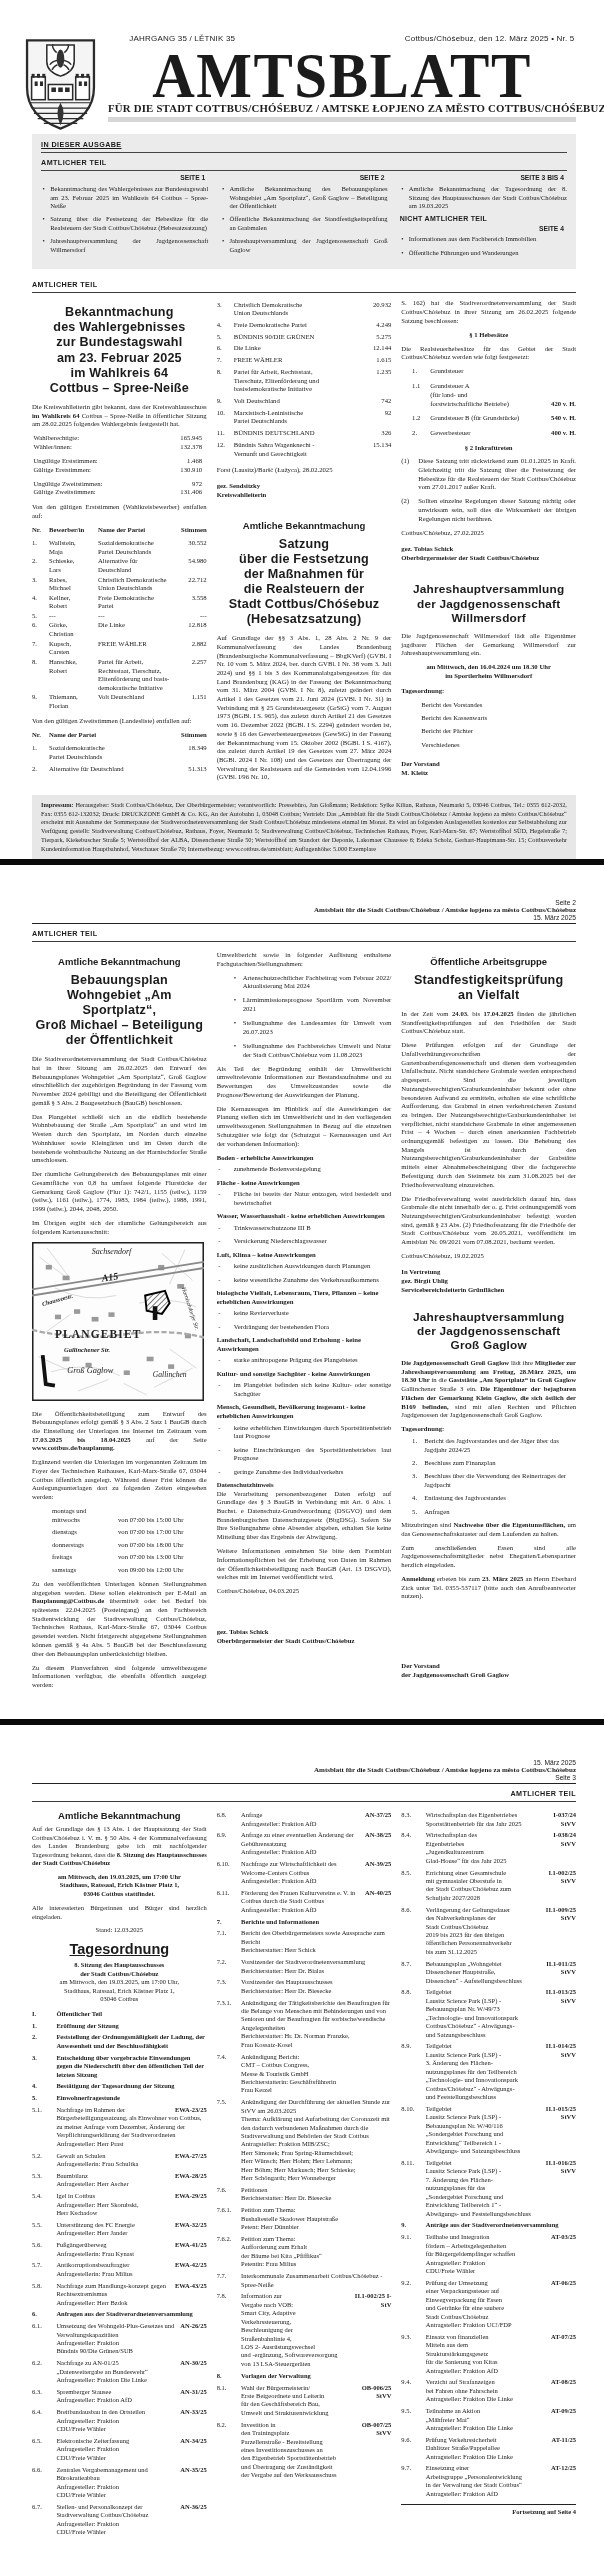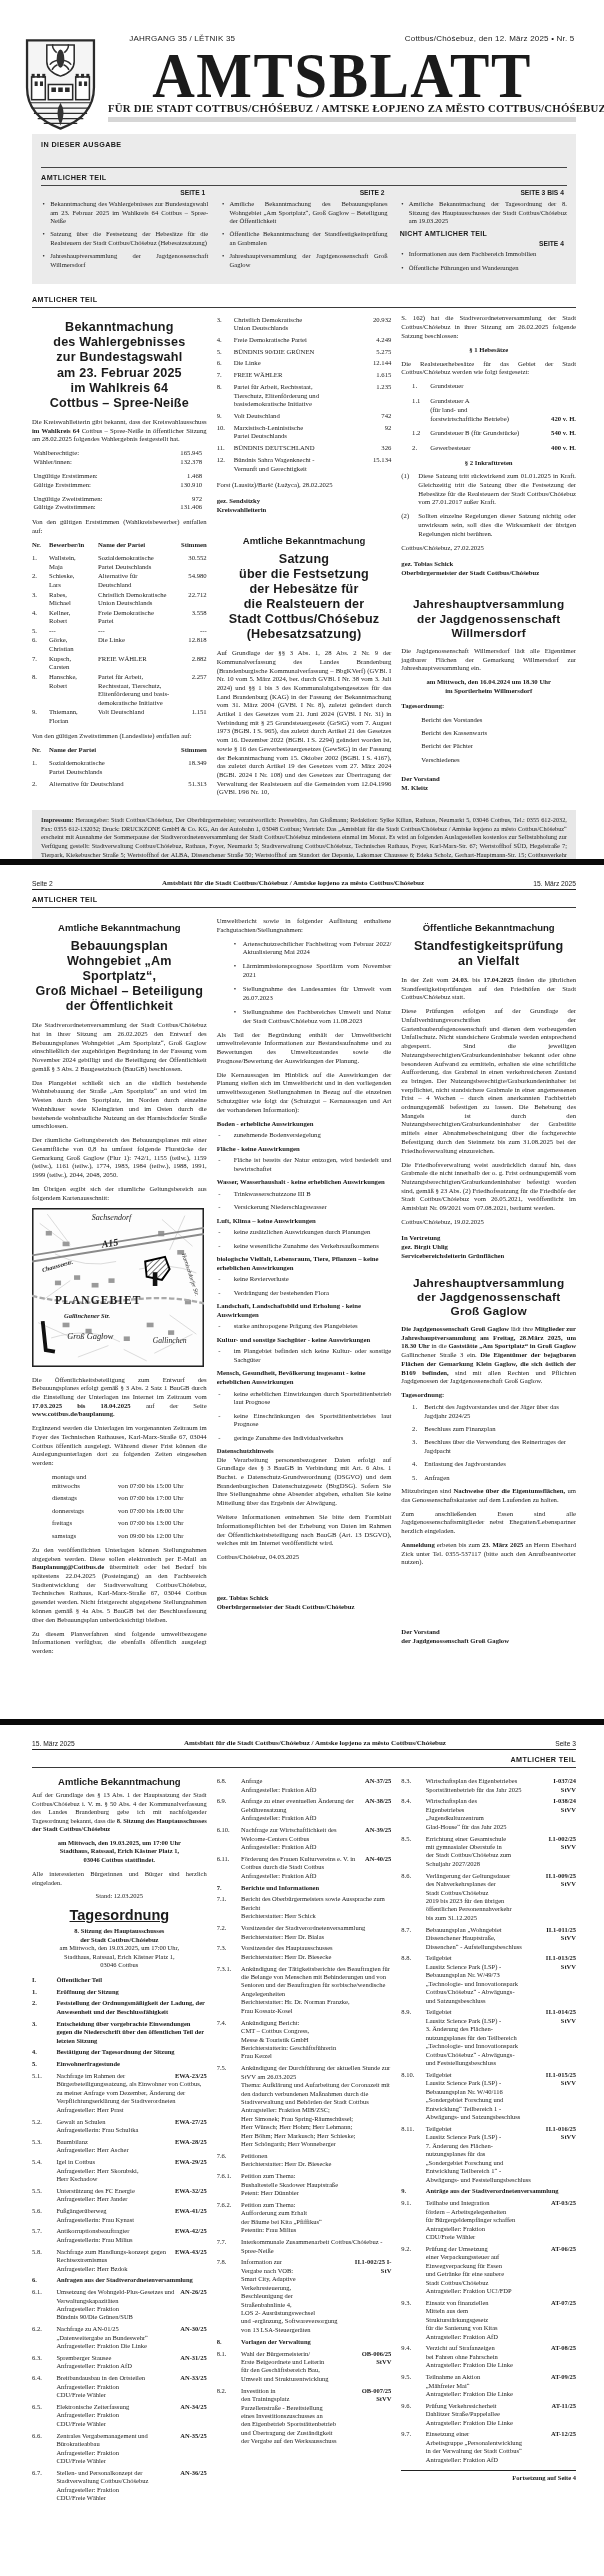--- a/index.html
+++ b/index.html
@@ -12,33 +12,33 @@
   
   .masthead{position:relative;padding-top:34px;}
   .crest{position:absolute;left:-7.6px;top:37px;}
   .mh-main{margin-left:76px;}
   .mh-row{display:flex;justify-content:space-between;font:8px "Liberation Sans",sans-serif;letter-spacing:0.2px;padding:0 1.5px 1.5px 21.3px;}
   .mh-title{font:700 59px/0.95 "Liberation Serif",serif;text-align:center;letter-spacing:1.5px;transform:scaleY(1.08);transform-origin:top;}
   .mh-sub{font:700 10.8px "Liberation Serif",serif;text-align:left;margin-top:1.5px;letter-spacing:0.2px;white-space:nowrap;}
   .mh-bar{height:4.6px;background:#d6d6d6;margin-top:3px;}
   
   .tocbox{background:#ebebeb;margin-top:12.2px;padding:6.1px 9.1px 7.6px;}
-  .toc-title{font:700 7.2px "Liberation Sans",sans-serif;letter-spacing:0.4px;padding-bottom:18px;border-bottom:0.9px solid #444;}
+  .toc-title{font:700 7.2px "Liberation Sans",sans-serif;letter-spacing:0.4px;padding-bottom:3px;border-bottom:0.9px solid #444;text-decoration:underline;}
   .toc-sec{font:700 7.2px "Liberation Sans",sans-serif;letter-spacing:0.4px;padding:4.6px 0 3px;border-bottom:0.9px solid #444;}
   .toc-cols{display:flex;gap:12.2px;margin-top:1.5px;}
   .toc-col{flex:1;min-width:0;font:6.6px/1.3 "Liberation Serif",serif;}
   .toc-page{font:700 6.7px "Liberation Sans",sans-serif;text-align:right;margin:2.3px 3px 3.8px 0;}
   .toc-sec2{font:700 7px "Liberation Sans",sans-serif;letter-spacing:0.3px;margin-top:4.6px;}
   .toc-item{position:relative;padding-left:9.1px;margin-bottom:4.6px;text-align:justify;}
   .toc-item .bu{position:absolute;left:1.5px;}
   
   .teil{font:700 7.2px "Liberation Sans",sans-serif;letter-spacing:0.4px;margin-top:10.7px;padding-bottom:3px;border-bottom:1.1px solid #3a3a3a;}
   .teil.right{text-align:right;}
   
-  .phead{display:flex;justify-content:space-between;align-items:flex-end;margin-top:14px;border-bottom:0.8px solid #222;padding-bottom:2.3px;font:6.7px "Liberation Sans",sans-serif;}
+  .phead{display:flex;justify-content:space-between;align-items:flex-end;margin-top:34px;border-bottom:0.8px solid #222;padding-bottom:2.3px;font:6.7px "Liberation Sans",sans-serif;flex-direction:column;}
   .phead .pc{font:700 7px "Liberation Serif",serif;}
   
   .cols{display:flex;gap:10px;margin-top:6.1px;}
   .col{flex:1;min-width:0;font:6.7px/1.3 "Liberation Serif",serif;text-align:justify;}
   .s3 .col{font-size:6.5px;line-height:1.3;}
   .col p{margin:0 0 5.3px;}
   .art-title{font:700 12.6px/1.2 "Liberation Sans",sans-serif;text-align:center;white-space:pre-line;margin:6.1px 0 6.9px;letter-spacing:0.2px;}
   .art-title.sm{font-size:11.8px;}
   .kicker{font:700 9.5px "Liberation Sans",sans-serif;text-align:center;margin:7.6px 0 4.6px;}
   .center{text-align:center;}
@@ -405,21 +405,21 @@
             <span class="z-st">15.134</span>
           </div>
         </div>
       </div>
       <p style="margin-top:7.6px;text-align:left;">Forst (Lausitz)/Baršć (Łužyca), 28.02.2025</p>
       <div class="signer">gez. Sendsitzky
 Kreiswahlleiterin</div>
       <div class="kicker" style="margin-top:20px;">Amtliche Bekanntmachung</div>
       <div class="art-title">Satzung
 über die Festsetzung
-der Hebesätze für
+der Maßnahmen für
 die Realsteuern der
 Stadt Cottbus/Chóśebuz
 (Hebesatzsatzung)</div>
       <p>Auf Grundlage der §§ 3 Abs. 1, 28 Abs. 2 Nr. 9 der Kommunalverfassung des Landes Brandenburg (Brandenburgische Kommunalverfassung – BbgKVerf) (GVBl. I Nr. 10 vom 5. März 2024, ber. durch GVBl. I Nr. 38 vom 3. Juli 2024) und §§ 1 bis 3 des Kommunalabgabengesetzes für das Land Brandenburg (KAG) in der Fassung der Bekanntmachung vom 31. März 2004 (GVBl. I Nr. 8), zuletzt geändert durch Artikel 1 des Gesetzes vom 21. Juni 2024 (GVBl. I Nr. 31) in Verbindung mit § 25 Grundsteuergesetz (GrStG) vom 7. August 1973 (BGBl. I S. 965), das zuletzt durch Artikel 21 des Gesetzes vom 16. Dezember 2022 (BGBl. I S. 2294) geändert worden ist, sowie § 16 des Gewerbesteuergesetzes (GewStG) in der Fassung der Bekanntmachung vom 15. Oktober 2002 (BGBl. I S. 4167), das zuletzt durch Artikel 19 des Gesetzes vom 27. März 2024 (BGBl. 2024 I Nr. 108) und des Gesetzes zur Übertragung der Verwaltung der Realsteuern auf die Gemeinden vom 12.04.1996 (GVBl. I/96 Nr. 10,</p>
     </div>
 
     <div class="col">
       <p>S. 162) hat die Stadtverordnetenversammlung der Stadt Cottbus/Chóśebuz in ihrer Sitzung am 26.02.2025 folgende Satzung beschlossen:</p>
       <div class="para-head">§ 1 Hebesätze</div>
       <p>Die Realsteuerhebesätze für das Gebiet der Stadt Cottbus/Chóśebuz werden wie folgt festgesetzt:</p>
@@ -715,21 +715,21 @@
       </div>
       <div class="b" style="text-align:left;">Datenschutzhinweis</div>
       <p>Die Verarbeitung personenbezogener Daten erfolgt auf Grundlage des § 3 BauGB in Verbindung mit Art. 6 Abs. 1 Buchst. e Datenschutz-Grundverordnung (DSGVO) und dem Brandenburgischen Datenschutzgesetz (BbgDSG). Sofern Sie Ihre Stellungnahme ohne Absender abgeben, erhalten Sie keine Mitteilung über das Ergebnis der Abwägung.</p>
       <p>Weitere Informationen entnehmen Sie bitte dem Formblatt Informationspflichten bei der Erhebung von Daten im Rahmen der Öffentlichkeitsbeteiligung nach BauGB (Art. 13 DSGVO), welches mit im Internet veröffentlicht wird.</p>
       <p style="text-align:left;">Cottbus/Chóśebuz, 04.03.2025</p>
       <div class="signer" style="margin-top:32px;">gez. Tobias Schick
 Oberbürgermeister der Stadt Cottbus/Chóśebuz</div>
     </div>
 
     <div class="col">
-      <div class="kicker">Öffentliche Bekanntmachung</div>
+      <div class="kicker">Öffentliche Arbeitsgruppe</div>
       <div class="art-title">Standfestigkeitsprüfung
 an Vielfalt</div>
       <p><span>In der Zeit vom </span><span class="b">24.03.</span><span> bis </span><span class="b">17.04.2025</span><span> finden die jährlichen Standfestigkeitsprüfungen auf den Friedhöfen der Stadt Cottbus/Chóśebuz statt.</span></p>
       <p>Diese Prüfungen erfolgen auf der Grundlage der Unfallverhütungsvorschriften der Gartenbauberufsgenossenschaft und dienen dem vorbeugenden Unfallschutz. Nicht standsichere Grabmale werden entsprechend abgesperrt. Sind die jeweiligen Nutzungsberechtigten/Graburkundeninhaber bekannt oder ohne besonderen Aufwand zu ermitteln, erhalten sie eine schriftliche Aufforderung, das Grabmal in einen verkehrssicheren Zustand zu bringen. Der Nutzungsberechtigte/Graburkundeninhaber ist verpflichtet, nicht standsichere Grabmale in einer angemessenen Frist – 4 Wochen – durch einen anerkannten Fachbetrieb ordnungsgemäß befestigen zu lassen. Die Behebung des Mangels ist durch den Nutzungsberechtigten/Graburkundeninhaber der Grabstätte mittels einer Abnahmebescheinigung über die fachgerechte Befestigung durch den Steinmetz bis zum 31.08.2025 bei der Friedhofsverwaltung einzureichen.</p>
       <p>Die Friedhofsverwaltung weist ausdrücklich darauf hin, dass Grabmale die nicht innerhalb der o. g. Frist ordnungsgemäß vom Nutzungsberechtigten/Graburkundeninhaber befestigt worden sind, gemäß § 23 Abs. (2) Friedhofssatzung für die Friedhöfe der Stadt Cottbus/Chóśebuz vom 26.05.2021, veröffentlicht im Amtsblatt Nr. 09/2021 vom 07.08.2021, beräumt werden.</p>
       <p style="text-align:left;">Cottbus/Chóśebuz, 19.02.2025</p>
       <div class="signer">In Vertretung
 gez. Birgit Uhlig
 Servicebereichsleiterin Grünflächen</div>
       <div class="art-title sm" style="margin-top:15.2px;">Jahreshauptversammlung

